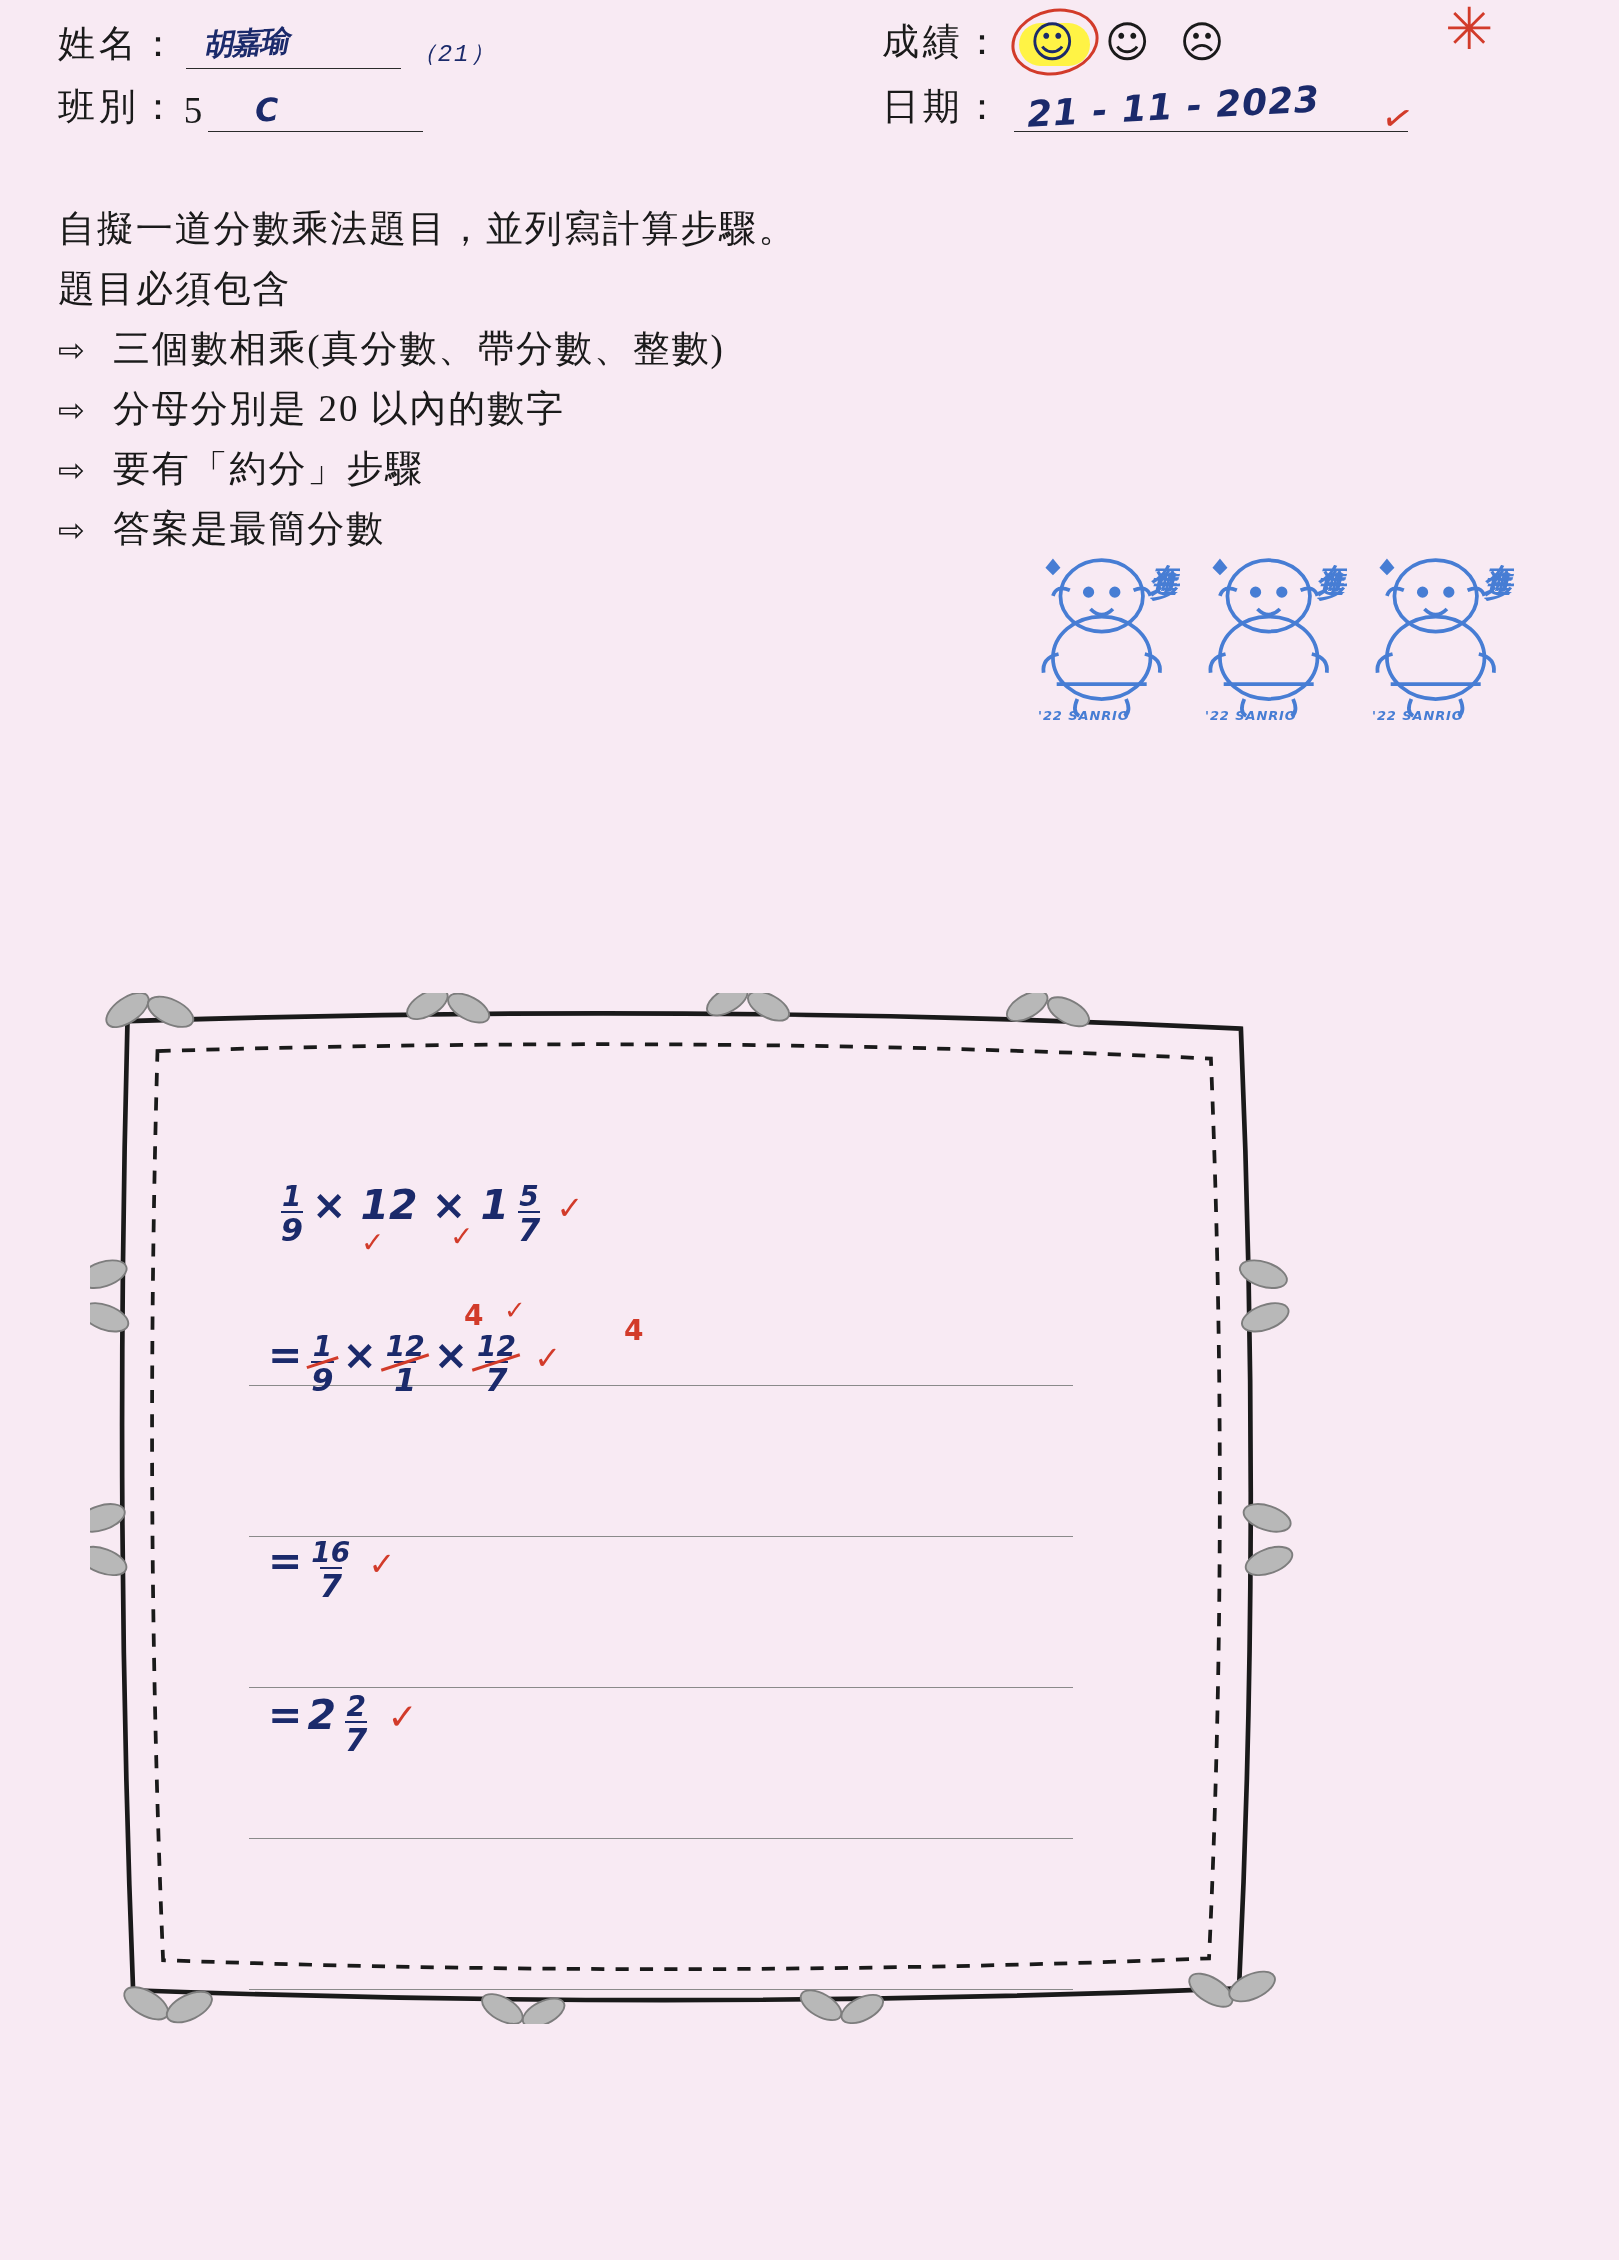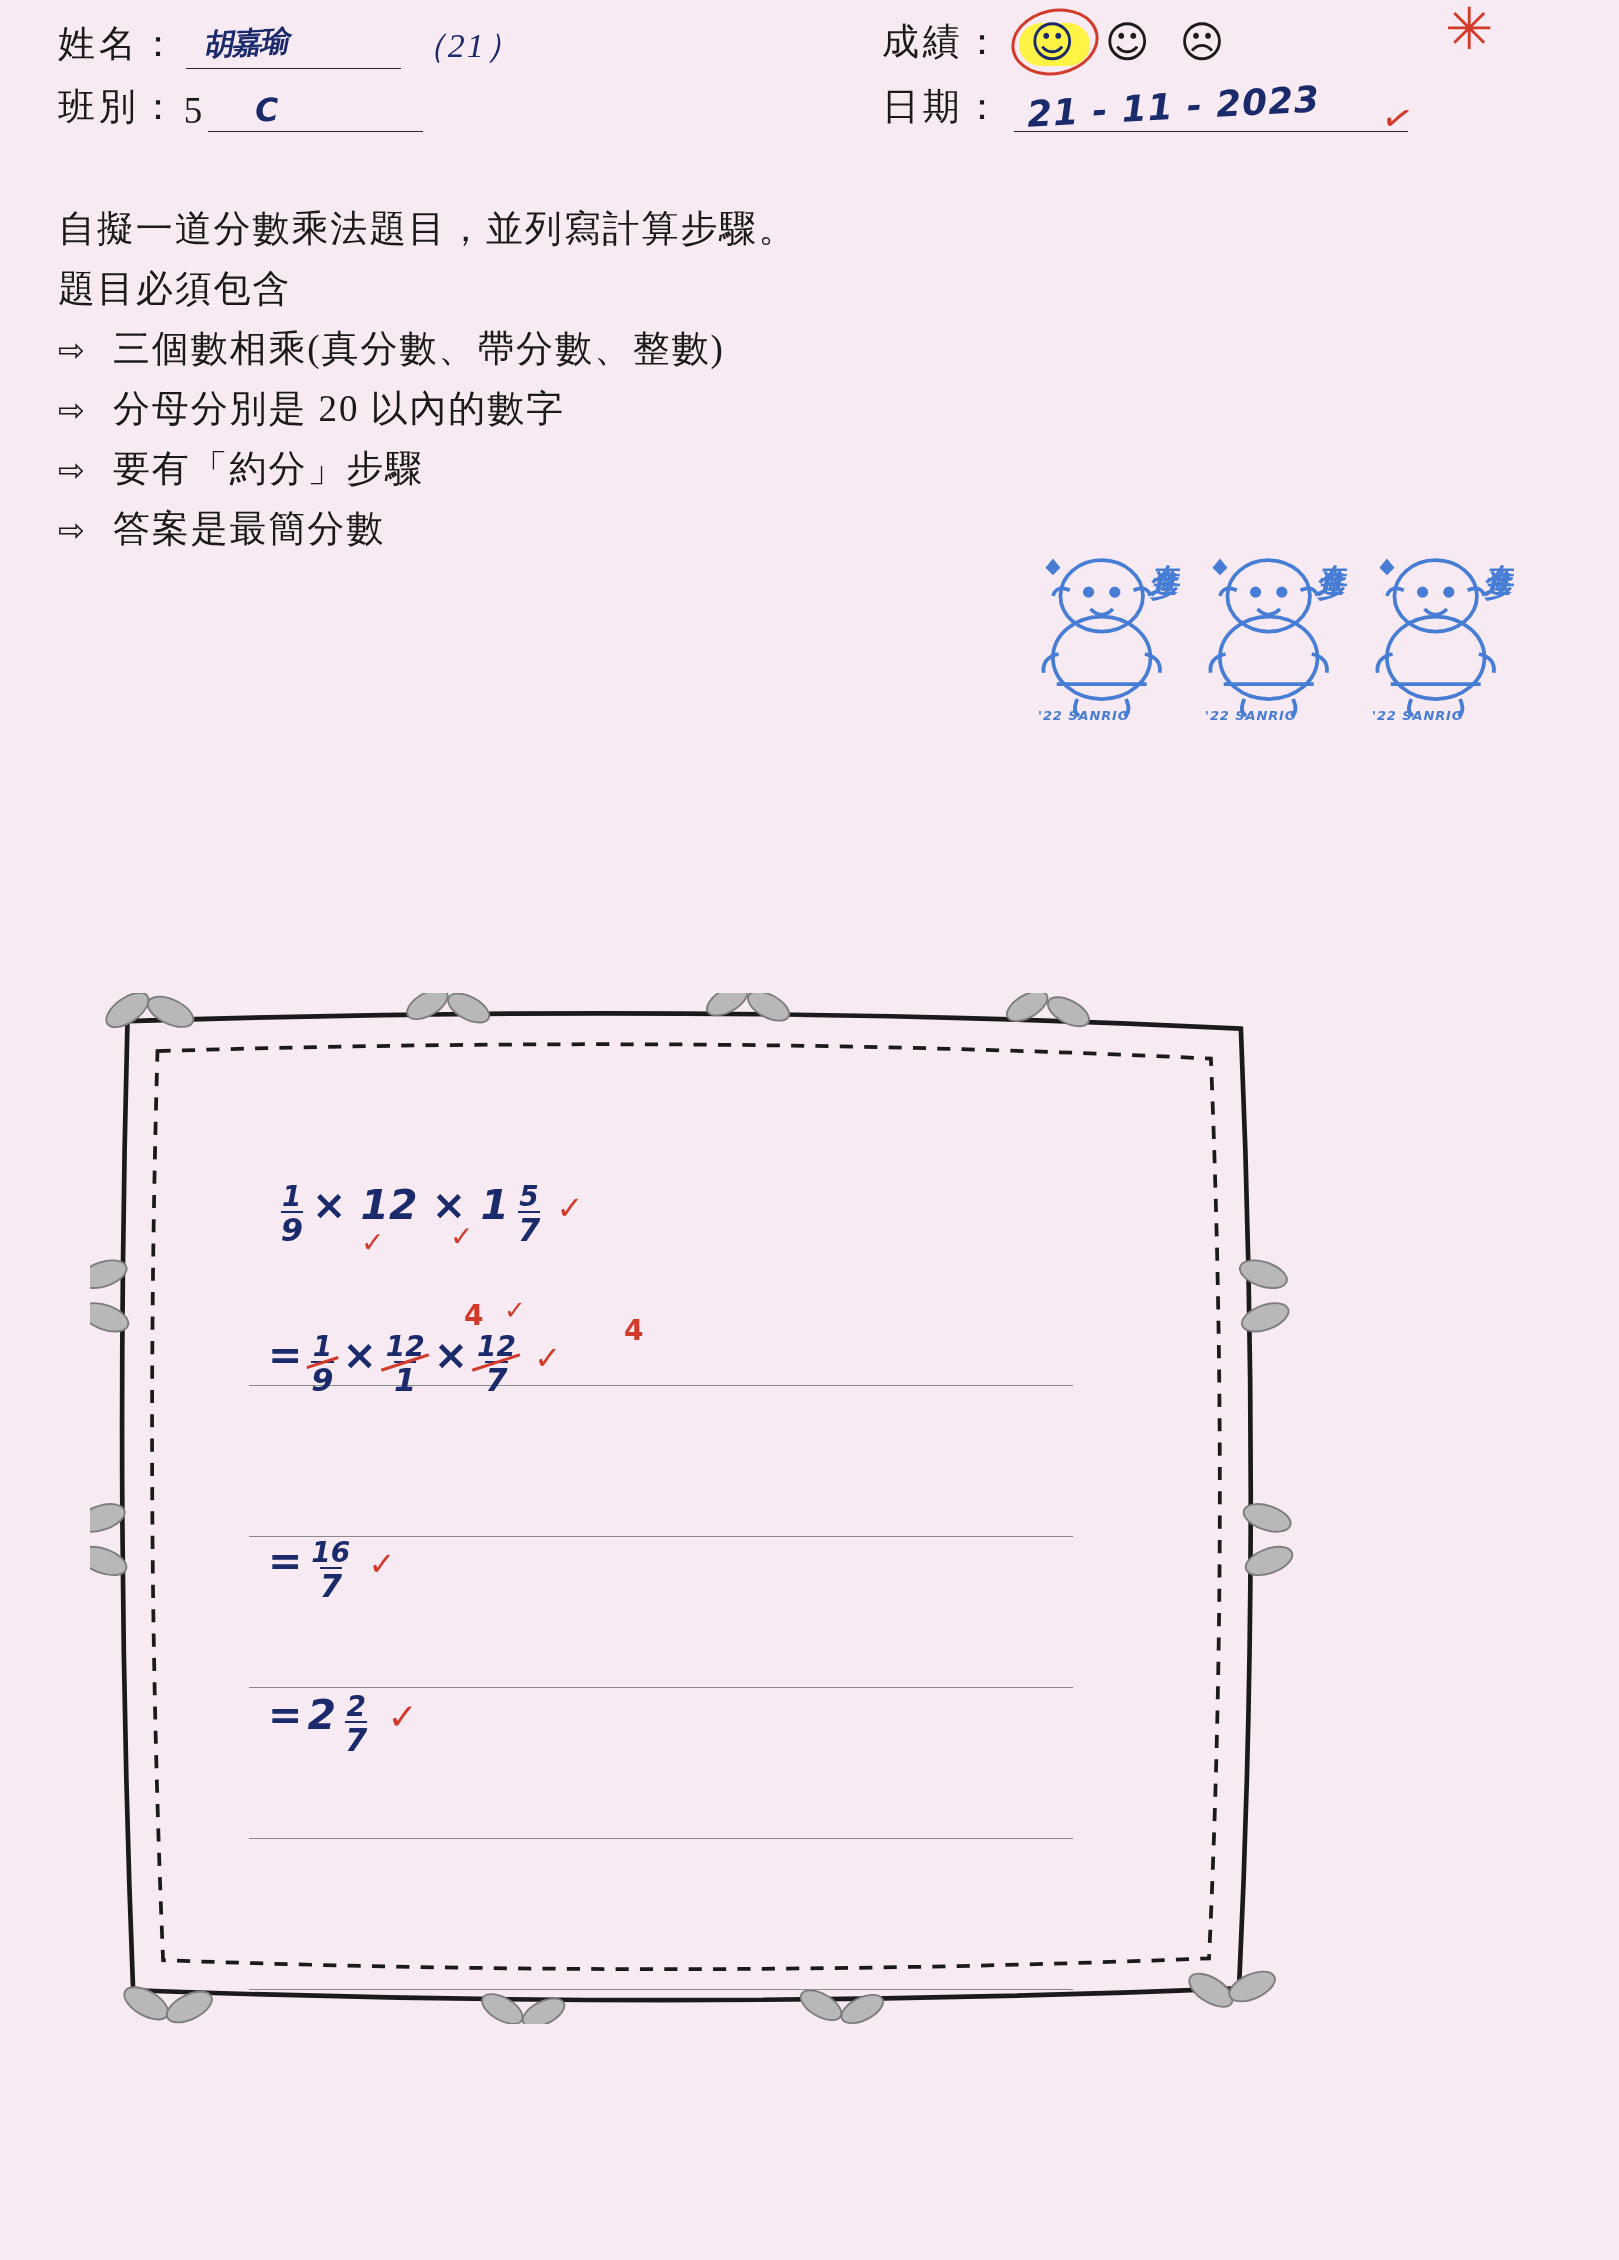--- a/index.html
+++ b/index.html
@@ -79,24 +79,24 @@
     font-size: 30px;
     letter-spacing: -1.9px;
     transform: rotate(-3deg);
   }
   .paren-num {
     font-size: 34px;
     margin-left: 11.2px;
     letter-spacing: 1.9px;
   }
   .paren-num .inner {
-    font-family: Liberation Serif, serif;
+    font-family: Liberation Mono, monospace;
     color: #1b2a6b;
     font-style: italic;
-    font-size: 34px;
+    font-size: 24px;
   }
   .score-group {
     position: absolute;
     left: 824px;
     bottom: 1.9px;
     display: flex;
     align-items: center;
   }
   .score-lbl {
     font-size: 37px;

